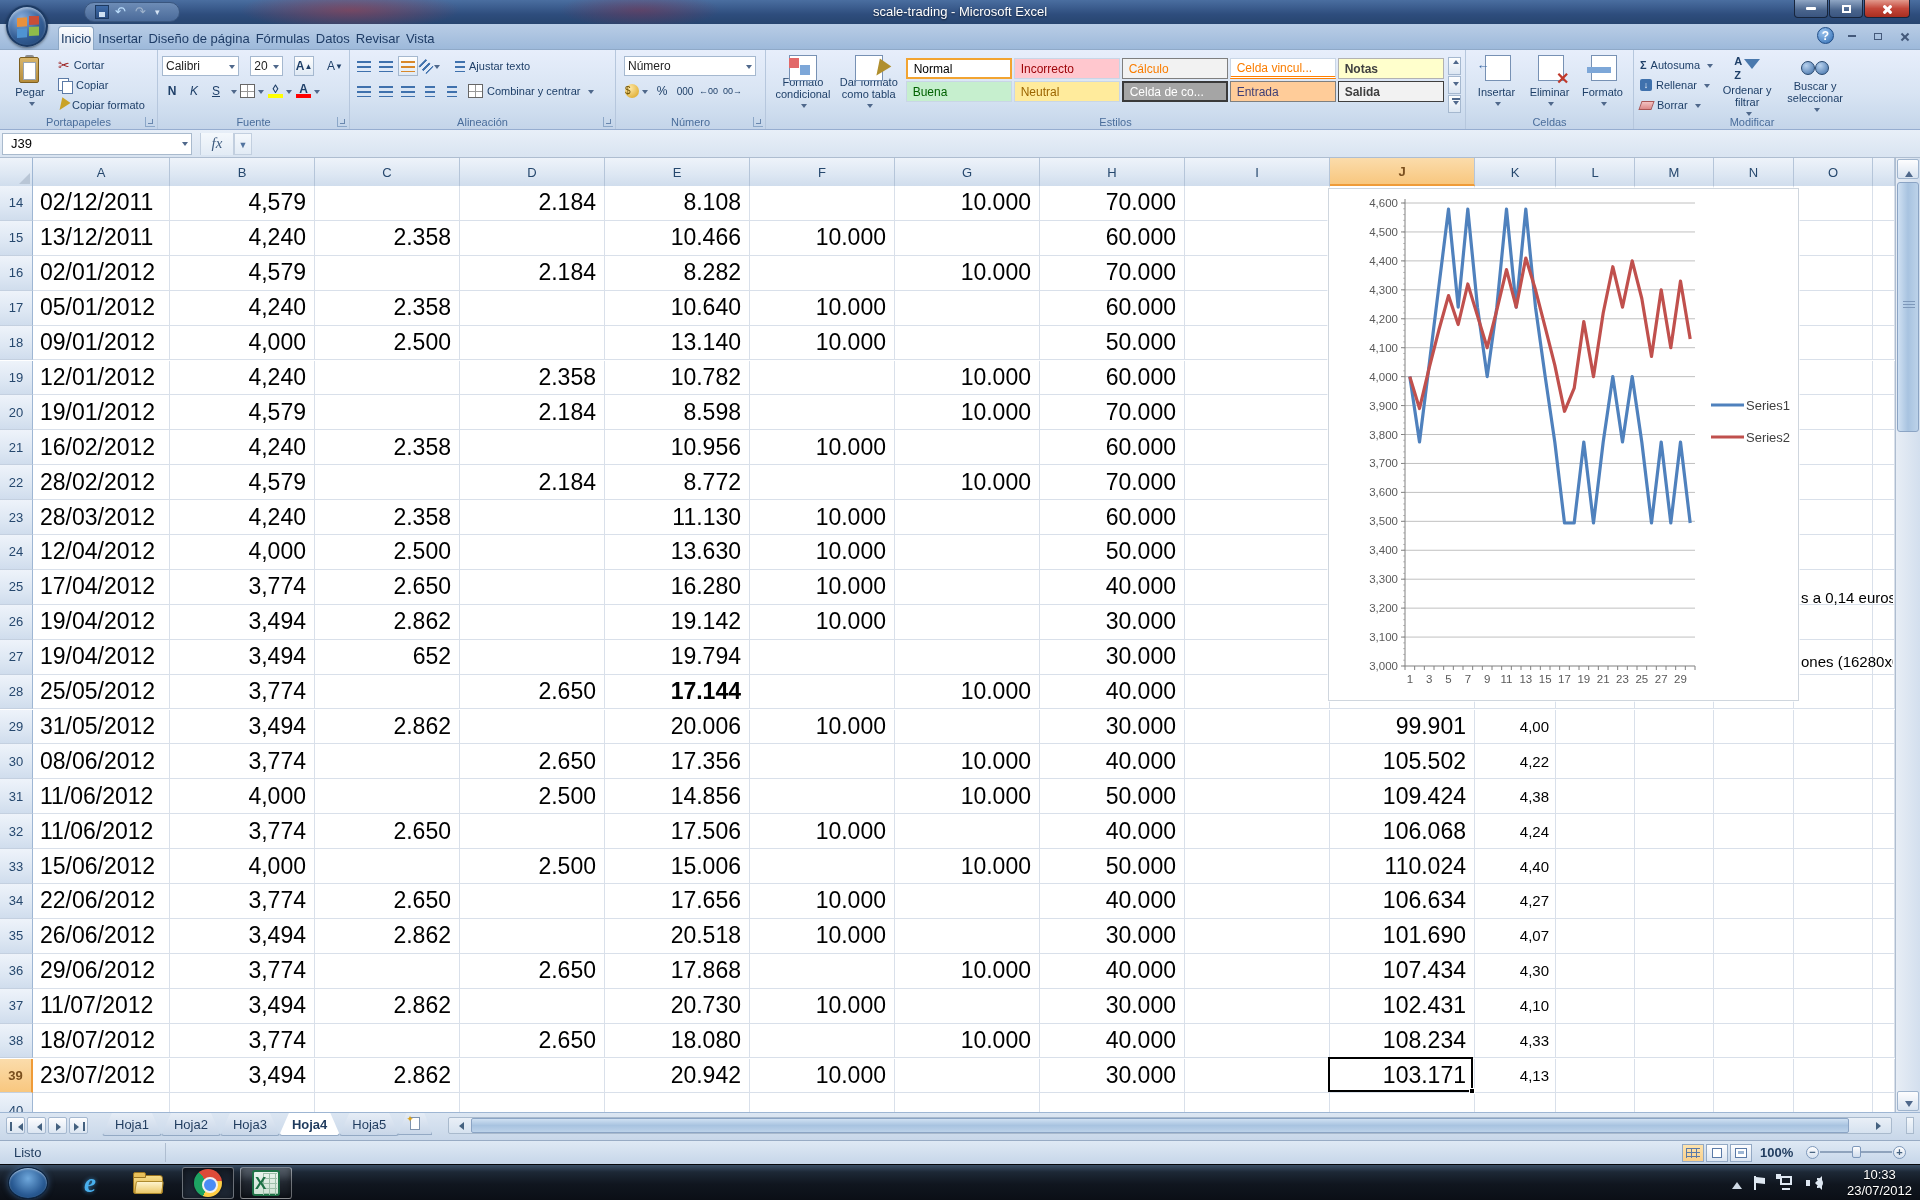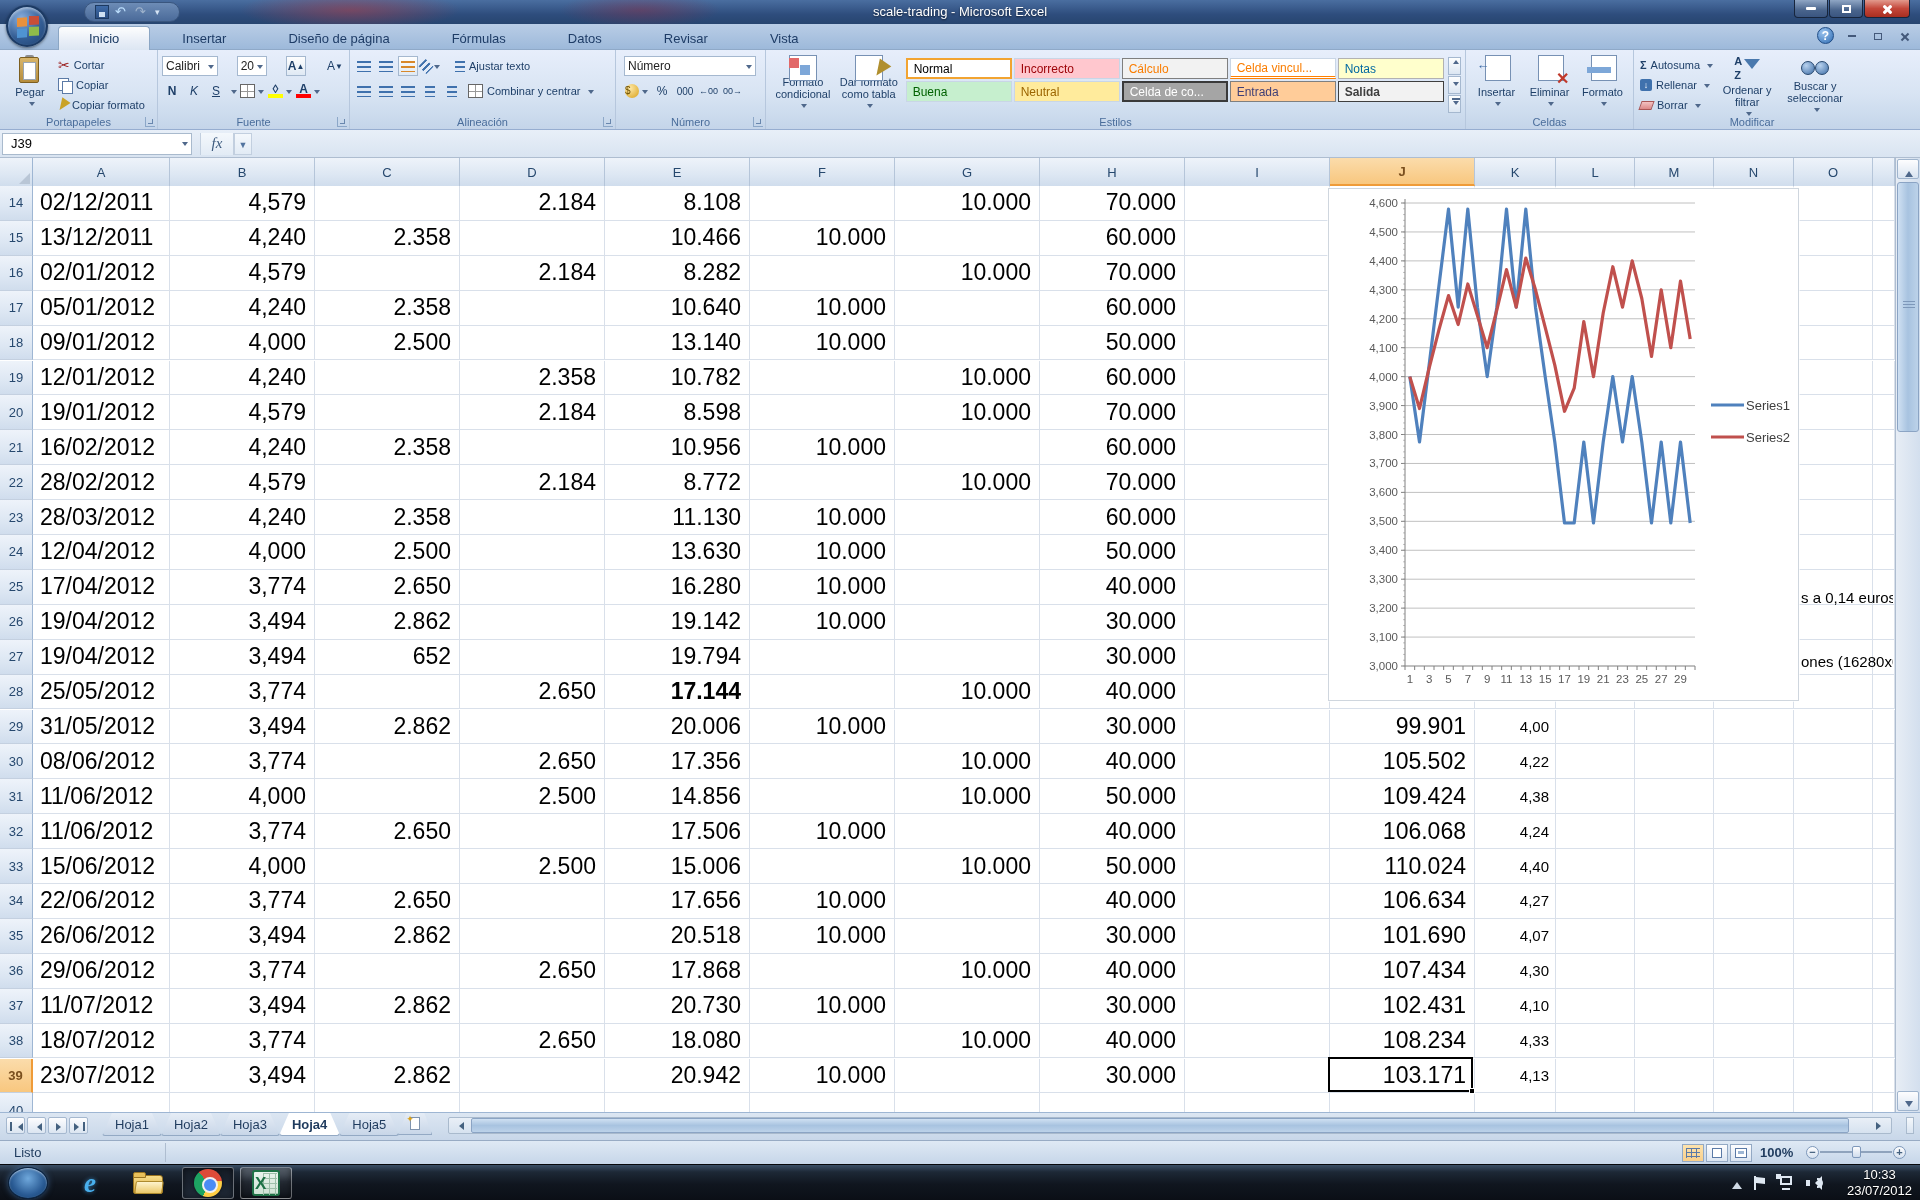--- a/index.html
+++ b/index.html
@@ -32,21 +32,21 @@
 
   
   #tabrow{position:absolute;left:0;top:24px;width:1920px;height:26px;
     background:linear-gradient(#b9cde6,#9db9da);border-bottom:1px solid #8fa9c8;}
   #orb{position:absolute;left:6px;top:-19px;width:42px;height:42px;border-radius:50%;z-index:30;
     background:radial-gradient(circle at 35% 30%,#7da5d8,#2d5档);
     background:radial-gradient(circle at 35% 30%,#88aedd,#335d94 55%,#1d3f6e);
     border:2px solid #1c3a63;box-shadow:inset 0 2px 3px rgba(255,255,255,.5),0 1px 3px rgba(0,0,0,.5);}
   #orb svg{position:absolute;left:8px;top:9px;}
   .ribbon-tabs{position:absolute;left:58px;top:0;height:26px;display:flex;align-items:flex-end;}
-  .rtab{padding:4px 30px 4px;font-size:13px;color:#1e3c66;margin-right:2px;border-radius:4px 4px 0 0;}
+  .rtab{padding:4px 2px 4px;font-size:13px;color:#1e3c66;margin-right:2px;border-radius:4px 4px 0 0;}
   .rtab.active{background:linear-gradient(#fdfefe,#e8eef7 60%,#dce6f2);border:1px solid #8ba6c4;border-bottom:none;color:#15355e;}
   #tabrow-right{position:absolute;right:8px;top:3px;display:flex;align-items:center;gap:10px;}
   #help-btn{width:17px;height:17px;border-radius:50%;background:radial-gradient(circle at 35% 30%,#9cc4ef,#2f6cb3);
     color:#fff;font-size:12px;font-weight:bold;text-align:center;line-height:17px;border:1px solid #1f4c86;}
   .wbc{color:#4a5f7d;font-size:12px;line-height:14px;width:16px;text-align:center;}
   .wbc .bar2{display:inline-block;width:8px;height:2px;background:#44597a;vertical-align:middle;}
   .wbc .box2{display:inline-block;width:8px;height:7px;border:1.5px solid #44597a;vertical-align:middle;}
   .wbc .x2{display:inline-block;position:relative;width:9px;height:9px;vertical-align:middle;}
   .wbc .x2:before,.wbc .x2:after{content:"";position:absolute;left:4px;top:0;width:2px;height:10px;background:#44597a;}
   .wbc .x2:before{transform:rotate(45deg);} .wbc .x2:after{transform:rotate(-45deg);}
@@ -308,21 +308,21 @@
               <span class="ic-brush"></span>
               <span>Copiar formato</span>
             </div>
         </div>
       </div>
       <div class="glabel">Portapapeles</div>
       <div class="launcher"></div>
     </div>
 
     <div class="rgroup" style="width:192px">
-      <div style="display:flex;gap:19px;margin-top:3px;">
+      <div style="display:flex;gap:11px;margin-top:3px;">
         <div class="combo" style="width:92px">
             <span class="cval">Calibri</span>
             <span class="darr"></span>
           </div>
         <div class="combo" style="width:38px">
             <span class="cval">20</span>
             <span class="darr"></span>
           </div>
         <div class="tbtn framed" style="font-weight:bold">A<span style="font-size:8px">▲</span></div>
         <div class="tbtn">A<span style="font-size:8px">▼</span></div>
@@ -444,21 +444,21 @@
       </div>
       <div class="gallery" id="styleGallery">
           <div class="stylecell" style="background: rgb(255, 255, 255); color: rgb(0, 0, 0); border: 2px solid rgb(242, 164, 49);">Normal</div>
           <div class="stylecell" style="background: rgb(198, 239, 206); color: rgb(0, 97, 0); border: 1px solid rgb(201, 214, 230);">Buena</div>
           <div class="stylecell" style="background: rgb(255, 199, 206); color: rgb(156, 0, 6); border: 1px solid rgb(201, 214, 230);">Incorrecto</div>
           <div class="stylecell" style="background: rgb(255, 235, 156); color: rgb(156, 101, 0); border: 1px solid rgb(201, 214, 230);">Neutral</div>
           <div class="stylecell" style="background: rgb(242, 242, 242); color: rgb(250, 125, 0); border: 1px solid rgb(127, 127, 127);">Cálculo</div>
           <div class="stylecell" style="background: rgb(165, 165, 165); color: rgb(255, 255, 255); border: 2px solid rgb(58, 58, 58);">Celda de co...</div>
           <div class="stylecell" style="background: rgb(255, 255, 255); color: rgb(250, 125, 0); border-width: 1px 1px 3px; border-style: solid solid double; border-color: rgb(201, 214, 230) rgb(201, 214, 230) rgb(255, 128, 1); border-image: initial;">Celda vincul...</div>
           <div class="stylecell" style="background: rgb(255, 204, 153); color: rgb(63, 63, 118); border: 1px solid rgb(127, 127, 127);">Entrada</div>
-          <div class="stylecell" style="background: rgb(255, 255, 204); color: #0369a1; border: 1px solid rgb(178, 178, 178);">Notas</div>
+          <div class="stylecell" style="background: rgb(255, 255, 204); color: #404040; border: 1px solid rgb(178, 178, 178); font-weight: bold;">Notas</div>
           <div class="stylecell" style="background: rgb(242, 242, 242); color: rgb(63, 63, 63); border: 1px solid rgb(63, 63, 63); font-weight: bold;">Salida</div>
         </div>
       <div class="gscroll">
         <div class="up"></div>
         <div></div>
         <div class="more"></div>
       </div>
       <div class="glabel">Estilos</div>
     </div>
 

